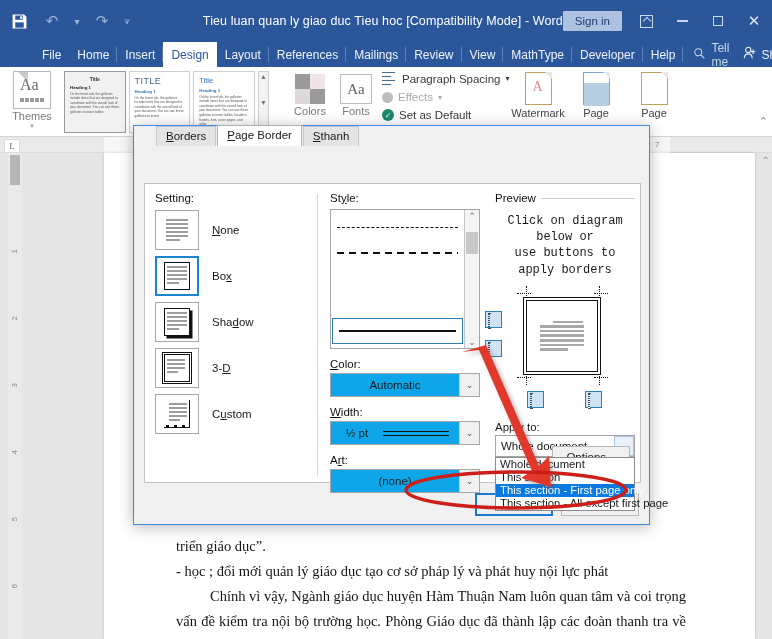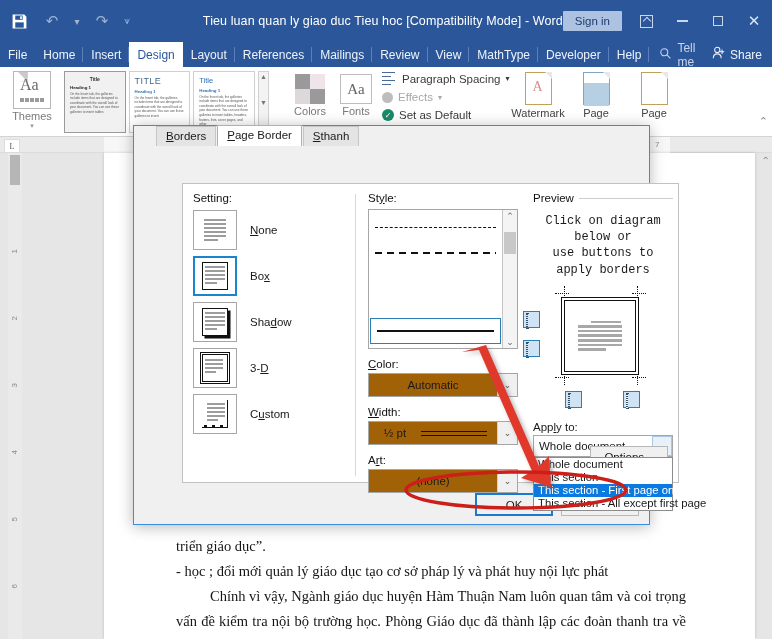--- a/index.html
+++ b/index.html
@@ -29,21 +29,21 @@
          color:#c9d7ea; font-size:13px;}
   .wbtn.close{font-size:15px;color:#dce6f2;}
   .wbtn .sq{width:10px;height:10px;border:1.3px solid #c9d7ea;}
   .wbtn .dash{width:11px;height:1.4px;background:#c9d7ea;}
   .ribbon-icon{width:13px;height:13px;border:1.3px solid #c9d7ea;position:relative;}
   .ribbon-icon:after{content:"";position:absolute;left:3px;top:2px;width:5px;height:5px;border-left:1.2px solid #c9d7ea;border-top:1.2px solid #c9d7ea;transform:rotate(45deg);}
 
   
   .tabbar{
     position:absolute; left:0; top:42px; width:772px; height:25px;
-    background:#2b579a; display:flex; align-items:flex-end;
+    background:#2b579a; display:flex; align-items:flex-end;padding-left:34px;
   }
   .tab{
     color:#eef3fa; font-size:12px; padding:0 8px; height:25px;
     display:flex; align-items:center; position:relative;
   }
   .tab .sep{position:absolute;right:0;top:5px;height:15px;width:1px;background:#5a7fba;}
   .tab.active{ background:#ffffff; color:#2b579a; }
   .tellme{ color:#c7d5e9; font-size:12px; display:flex;align-items:center;gap:5px;padding:0 10px;height:25px;}
   .share{ color:#eef3fa; font-size:12px; display:flex;align-items:center;gap:4px;padding:0 10px 0 4px;height:25px;}
 
@@ -123,21 +123,21 @@
     box-shadow:0 2px 14px rgba(0,0,0,.28); font-size:12px; color:#1a1a1a;
   }
   .dlg-title{height:35px;background:#ffffff;display:flex;align-items:center;padding:0 6px 0 12px;}
   .dlg-title .t{flex:1;font-size:13.5px;color:#1a1a1a;}
   .dlg-help{width:30px;text-align:center;font-size:14px;color:#333;}
   .dlg-close{width:34px;text-align:center;font-size:15px;color:#333;}
   .dlg-tabs{height:20px;display:flex;align-items:flex-end;padding-left:22px;background:#f0f0f0;}
   .dtab{font-size:11.5px;padding:3px 9px 4px;border:1px solid #c6c6c6;border-bottom:none;background:#e4e4e4;margin-right:1px;}
   .dtab.active{background:#ffffff;border-color:#b0b0b0;padding-bottom:5px;}
   .dtab u{text-decoration:underline;}
-  .dlg-body{position:absolute;left:10px;top:57px;width:497px;height:300px;background:#ffffff;border:1px solid #c2c2c2;margin-left:38px;}
+  .dlg-body{position:absolute;left:10px;top:57px;width:497px;height:300px;background:#ffffff;border:1px solid #c2c2c2;}
 
   .lbl{font-size:11.5px;color:#111;}
   .lbl u{text-decoration:underline;}
   .sec-setting{position:absolute;left:10px;top:8px;width:158px;}
   .vdiv{position:absolute;left:172px;top:10px;width:1px;height:282px;background:#d8d8d8;}
   .setrow{display:flex;align-items:center;margin-top:6px;}
   .setbox{width:44px;height:40px;border:1px solid #a6a6a6;background:#fff;position:relative;display:flex;align-items:center;justify-content:center;}
   .setbox.sel{border:2px solid #1a84d0;}
   .setlbl{margin-left:13px;font-size:11.5px;}
   .setlbl u{text-decoration:underline;}
@@ -156,21 +156,21 @@
   .styleitem.sel{border:1.5px solid #2b7fb8;margin:0 1px;}
   .styleitem .sample{flex:1;height:0;}
   .dash1{border-top:1.6px dashed #111;}
   .dashdot{height:2px;background:repeating-linear-gradient(to right,#111 0 9px,transparent 9px 13px,#111 13px 16px,transparent 16px 20px);}
   .dashdotdot{height:2px;background:repeating-linear-gradient(to right,#111 0 8px,transparent 8px 11px,#111 11px 13px,transparent 13px 16px,#111 16px 18px,transparent 18px 21px);}
   .dbl{height:5px;border-top:1.3px solid #111;border-bottom:1.3px solid #111;}
   .sbar{width:15px;border-left:1px solid #c5c5c5;background:#f4f4f4;position:relative;display:flex;flex-direction:column;justify-content:space-between;align-items:center;}
   .sbar .ar{font-size:9px;color:#666;padding:1px 0;}
   .sbar .thumb{position:absolute;left:1px;top:22px;width:12px;height:22px;background:#c8c8c8;}
 
-  .fld{margin-top:3px;width:150px;height:24px;border:1px solid #a6a6a6;background:#a16207;display:flex;align-items:center;}
+  .fld{margin-top:3px;width:150px;height:24px;border:1px solid #a6a6a6;background:#0ea5e9;display:flex;align-items:center;}
   .fld .val{flex:1;text-align:center;font-size:11.5px;}
   .fld .drop{width:20px;height:22px;background:#e8f1fa;border-left:1px solid #cfd9e4;display:flex;align-items:center;justify-content:center;font-size:9px;color:#2b5d8a;}
   .fld .drop.plain{background:#f0f0f0;border-left:1px solid #d0d0d0;color:#555;}
   .widthline{flex:1;height:5px;border-top:1.3px solid #111;border-bottom:1.3px solid #111;margin-right:10px;}
   .mt10{margin-top:9px;}
 
   .sec-prev{position:absolute;left:350px;top:8px;width:140px;}
   .prev-head{display:flex;align-items:center;gap:5px;}
   .prev-head .line{flex:1;height:1px;background:#cdcdcd;}
   .prev-hint{text-align:center;font-size:12px;margin-top:9px;line-height:1.35;font-family:Liberation Mono, monospace;}

